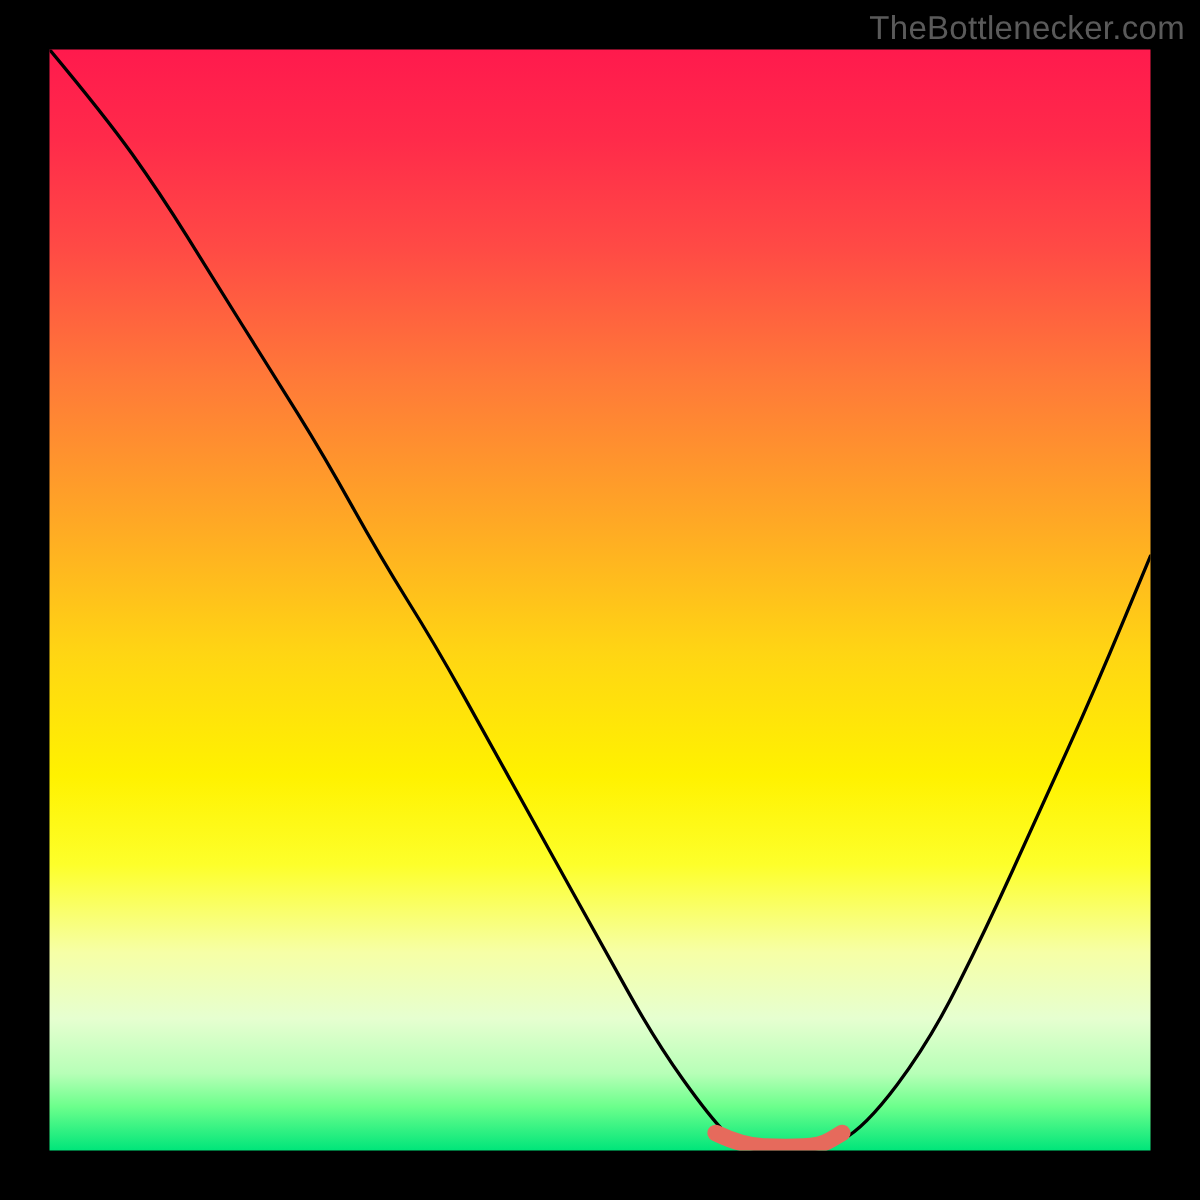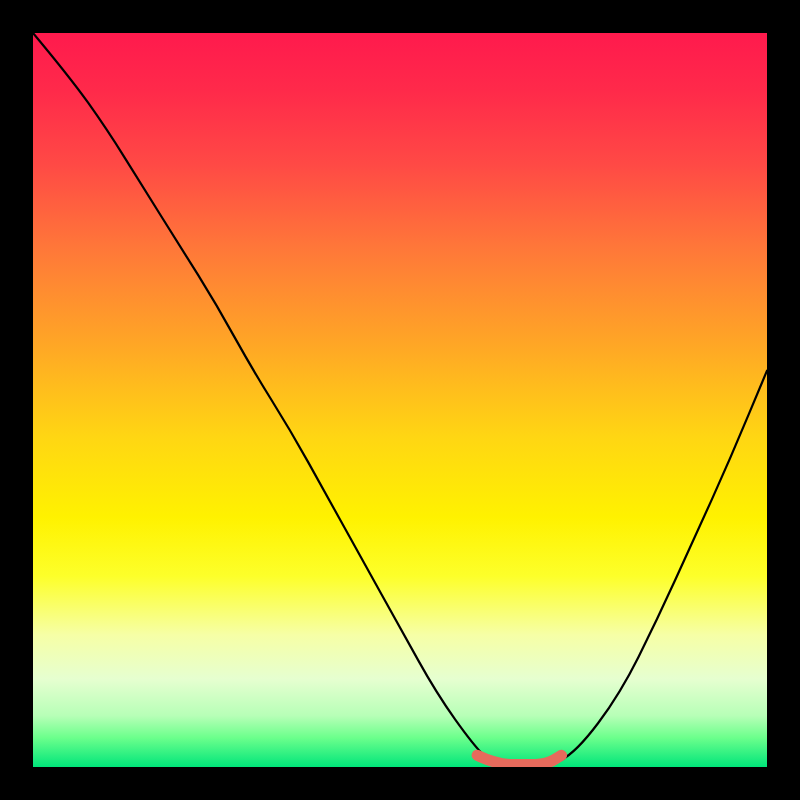--- a/index.html
+++ b/index.html
@@ -28,19 +28,20 @@
   .watermark {
     position: absolute; top: 6px; right: 10px;
     color: #5a5a5a; font-size: 22px; font-weight: 500;
     letter-spacing: 0.2px;
   }
 </style>
 </head>
 <body>
 
 <div class="stage">
+  <div class="watermark">TheBottlenecker.com</div>
   <div class="plot">
     <svg class="curves" viewBox="0 0 734 734" preserveAspectRatio="none">
       <path fill="none" stroke="#000000" stroke-width="2.2" stroke-linecap="round" d="M0.0 0.0 Q36.7 44.0 55.1 69.7 Q73.4 95.4 91.8 124.8 Q110.1 154.1 128.4 183.5 Q146.8 212.9 165.2 242.2 Q183.5 271.6 201.8 304.6 Q220.2 337.6 238.5 367.0 Q256.9 396.4 275.3 429.4 Q293.6 462.4 312.0 495.5 Q330.3 528.5 348.6 561.5 Q367.0 594.5 385.4 627.6 Q403.7 660.6 422.1 686.3 Q440.4 712.0 451.4 723.0 Q462.4 734.0 477.1 734.0 Q491.8 734.0 502.8 734.0 Q513.8 734.0 528.5 726.7 Q543.2 719.3 565.2 690.0 Q587.2 660.6 605.5 623.9 Q623.9 587.2 642.3 546.8 Q660.6 506.5 679.0 466.1 Q697.3 425.7 715.6 381.7 L734.0 337.6"></path>
       <path fill="none" stroke="#e66a5c" stroke-width="11" stroke-linecap="round" d="M444.1 722.3 Q462.4 731.1 477.1 731.4 Q491.8 731.8 502.8 731.4 Q513.8 731.1 521.1 726.7 L528.5 722.3"></path>
     </svg>
   </div>
 </div>
 
 </body></html>

